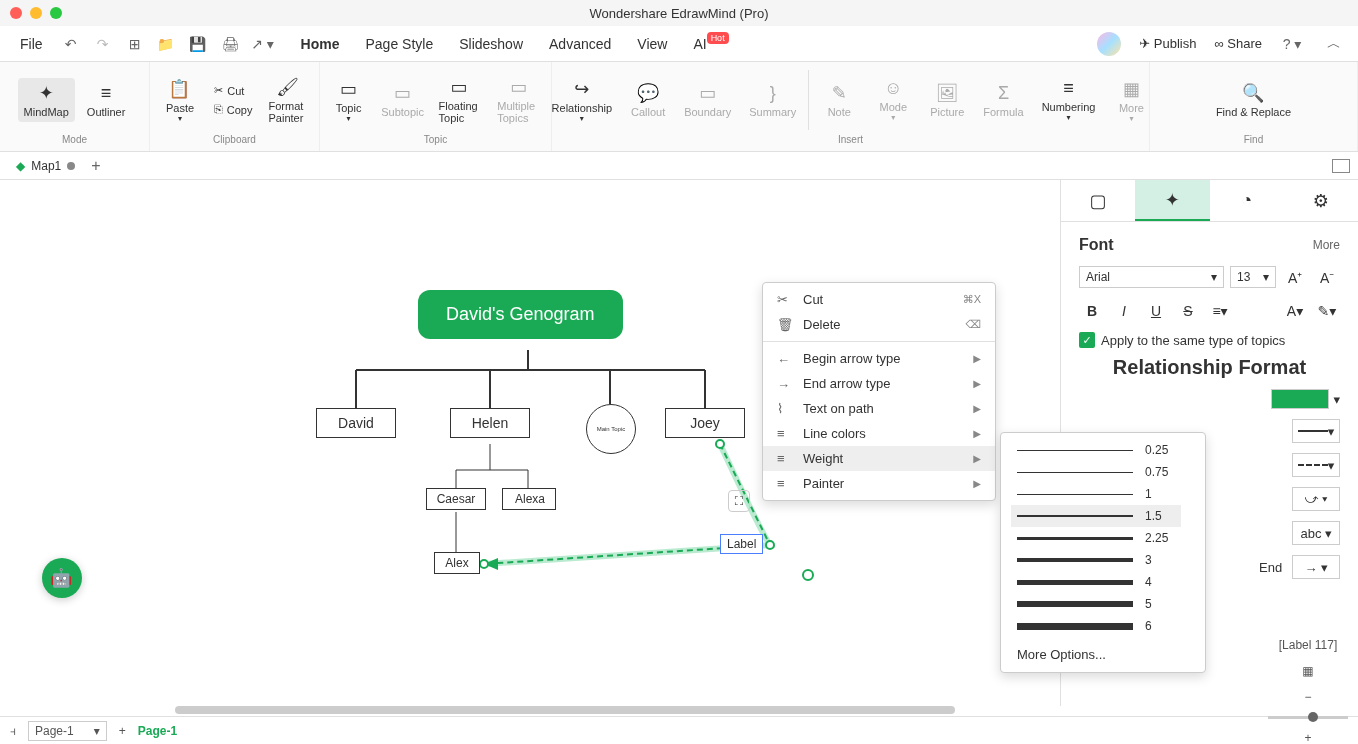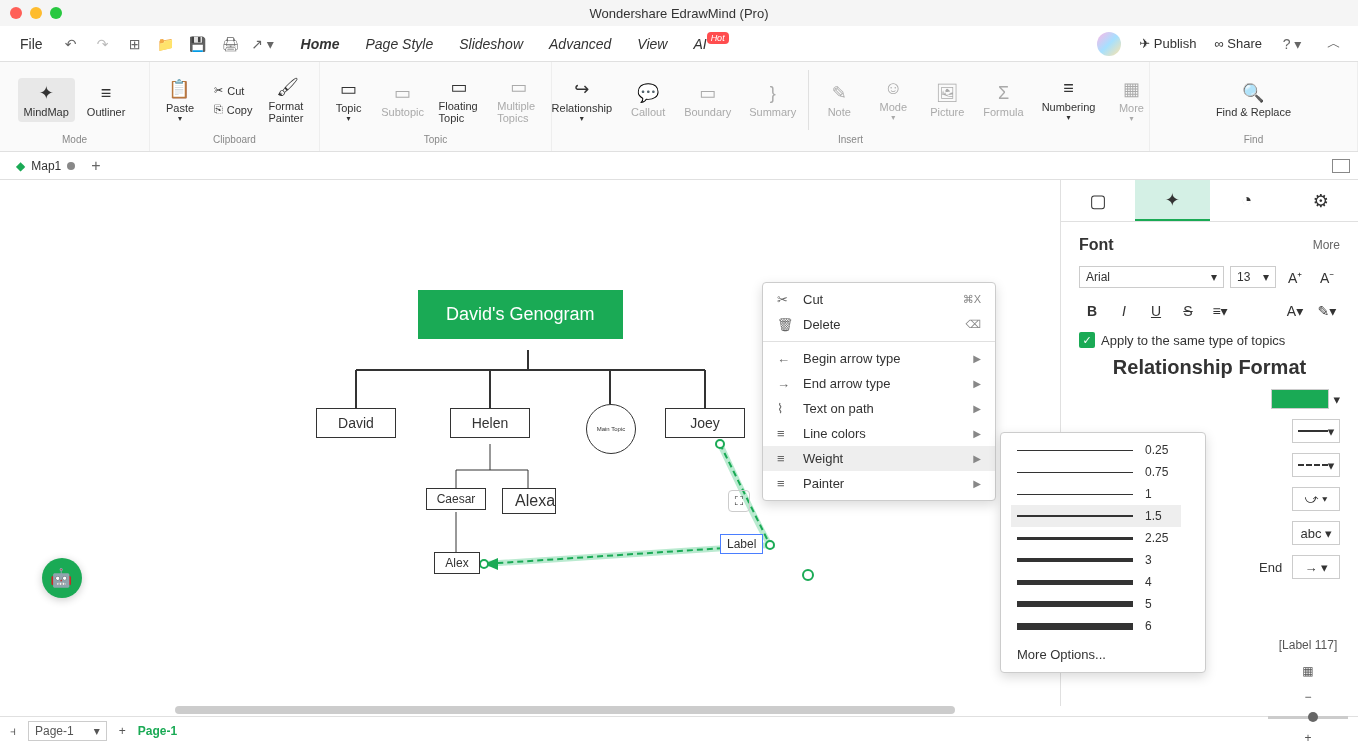--- a/index.html
+++ b/index.html
@@ -10,21 +10,21 @@
 .window-dots { display: flex; gap: 8px; }
 .dot { width: 12px; height: 12px; border-radius: 50%; }
 .dot.red { background: #ff5f57; } .dot.yellow { background: #febc2e; } .dot.green { background: #28c840; }
 .app-title { position: absolute; left: 50%; transform: translateX(-50%); font-size: 13px; color: #333; font-weight: 500; }
 
 
 .menubar { height: 36px; display: flex; align-items: center; padding: 0 12px; gap: 8px; border-bottom: 1px solid #e0e0e0; }
 .menubar .file { font-size: 14px; padding: 4px 8px; }
 .menubar .tool-icon { width: 24px; height: 24px; display: flex; align-items: center; justify-content: center; font-size: 14px; color: #666; }
 .menubar .tabs { display: flex; margin-left: 18px; gap: 26px; }
-.menubar .tabs .tab { font-size: 14px; cursor: pointer; font-style: italic; }
+.menubar .tabs .tab { font-size: 14px; cursor: pointer; }
 .menubar .tabs .tab.active { font-weight: 700; }
 .hot-badge { background: #ff4d4f; color: #fff; font-size: 9px; padding: 1px 4px; border-radius: 4px; position: relative; top: -8px; }
 .menubar .right { margin-left: auto; display: flex; align-items: center; gap: 18px; font-size: 13px; }
 .avatar { width: 24px; height: 24px; border-radius: 50%; background: linear-gradient(135deg,#ffb6e6,#a6e0ff,#ffe4a6); }
 
 
 .ribbon { height: 90px; background: #fafafa; border-bottom: 1px solid #e0e0e0; display: flex; }
 .ribbon-group { display: flex; flex-direction: column; align-items: center; padding: 4px 6px; position: relative; border-right: 1px solid #eee; }
 .ribbon-group .items { display: flex; gap: 6px; flex: 1; align-items: center; }
 .ribbon-group .label { font-size: 10px; color: #888; padding-bottom: 2px; }
@@ -35,21 +35,21 @@
 .ribbon-small { font-size: 11px; display: flex; align-items: center; gap: 4px; padding: 2px 4px; cursor: pointer; }
 
 
 .doctabs { height: 28px; border-bottom: 1px solid #e0e0e0; display: flex; align-items: center; padding: 0 8px; gap: 8px; }
 .doctab { font-size: 12px; padding: 2px 8px; display: flex; align-items: center; gap: 6px; }
 .dot-small { width: 8px; height: 8px; border-radius: 50%; background: #888; }
 
 
 .canvas-area { position: absolute; left: 0; top: 180px; right: 298px; bottom: 38px; background: #fff; overflow: hidden; }
 .canvas { position: relative; width: 100%; height: 100%; }
-.root-box { position: absolute; background: #1aaa55; color: #fff; padding: 14px 28px; font-size: 18px; border-radius: 0; }
+.root-box { position: absolute; background: #1aaa55; color: #fff; padding: 14px 28px; font-size: 18px; border-radius: 12px; }
 .topic-box { position: absolute; border: 1px solid #333; padding: 6px 19px; background: #fff; font-size: 14px; text-align: center; }
 .topic-circle { position: absolute; border: 1px solid #333; border-radius: 50%; width: 50px; height: 50px; font-size: 6px; display: flex; align-items: center; justify-content: center; background: #fff; }
 
 
 .right-panel { position: absolute; right: 0; top: 180px; width: 298px; bottom: 38px; border-left: 1px solid #e0e0e0; background: #fff; }
 .rp-tabs { height: 42px; display: flex; border-bottom: 1px solid #e0e0e0; }
 .rp-tab { flex: 1; display: flex; align-items: center; justify-content: center; font-size: 18px; cursor: pointer; }
 .rp-tab.active { background: #d4f0e5; border-bottom: 2px solid #1aaa55; }
 .rp-content { padding: 14px 18px; }
 .rp-h { font-size: 16px; font-weight: 600; margin-bottom: 10px; display: flex; justify-content: space-between; align-items: center; }
@@ -287,21 +287,21 @@
       <circle cx="770" cy="365" r="4" fill="#fff" stroke="#1aaa55" stroke-width="2"></circle>
       <circle cx="808" cy="395" r="5" fill="#fff" stroke="#1aaa55" stroke-width="2"></circle>
       <circle cx="484" cy="384" r="4" fill="#fff" stroke="#1aaa55" stroke-width="2"></circle>
     </svg>
     <div class="root-box" style="left:418px;top:110px">David's Genogram</div>
     <div class="topic-box" style="left:316px;top:228px;width:80px">David</div>
     <div class="topic-box" style="left:450px;top:228px;width:80px">Helen</div>
     <div class="topic-circle" style="left:586px;top:224px">Main Topic</div>
     <div class="topic-box" style="left:665px;top:228px;width:80px">Joey</div>
     <div class="topic-box" style="left:426px;top:308px;width:60px;font-size:12px;padding:3px 6px">Caesar</div>
-    <div class="topic-box" style="left:502px;top:308px;width:54px;font-size:16px;padding:3px 12px">Alexa</div>
+    <div class="topic-box" style="left:502px;top:308px;width:54px;font-size:12px;padding:3px 12px">Alexa</div>
     <div class="topic-box" style="left:434px;top:372px;width:46px;font-size:12px;padding:3px 6px">Alex</div>
     <div style="position:absolute;left:720px;top:354px;border:1px solid #4a7eff;padding:2px 6px;font-size:12px;background:#fff">Label</div>
     <div style="position:absolute;left:728px;top:310px;width:22px;height:22px;border:1px solid #ccc;border-radius:4px;display:flex;align-items:center;justify-content:center;font-size:12px">⛶</div>
     <div class="ai-fab">🤖</div>
   </div>
 </div>
 
 <div class="right-panel">
   <div class="rp-tabs">
     <div class="rp-tab">▢</div>

